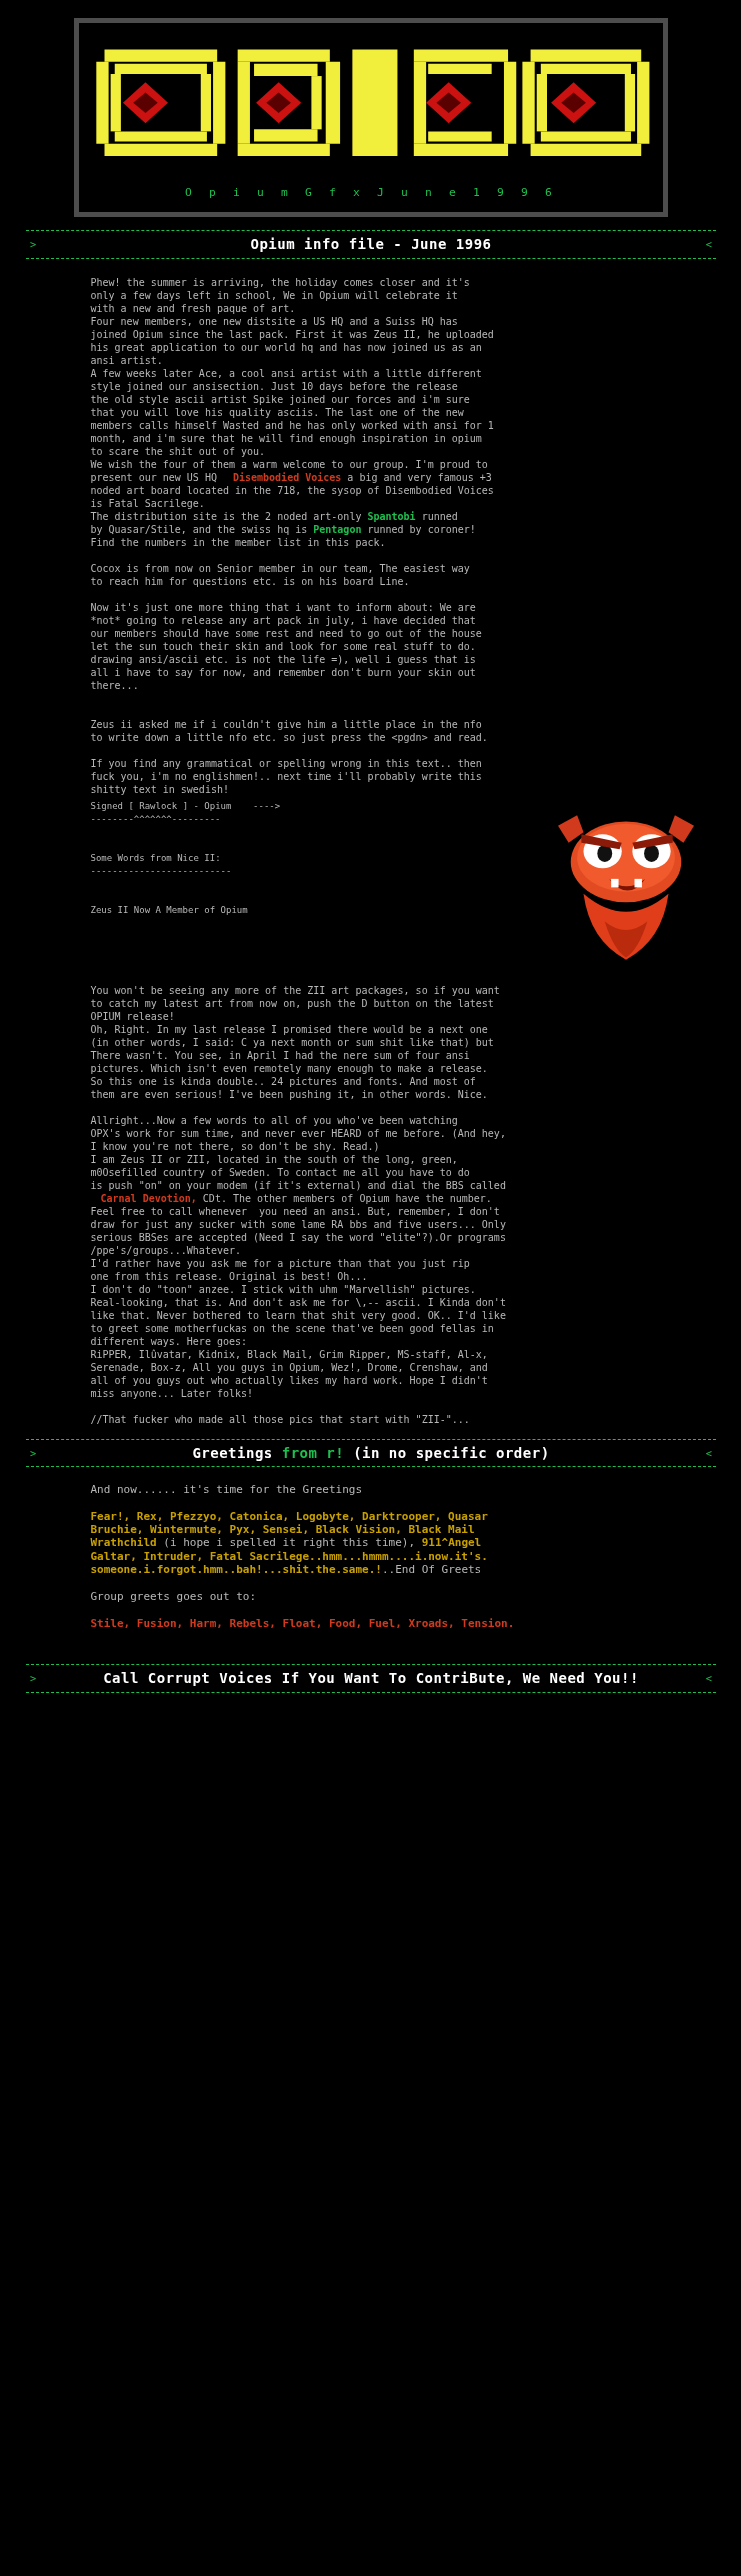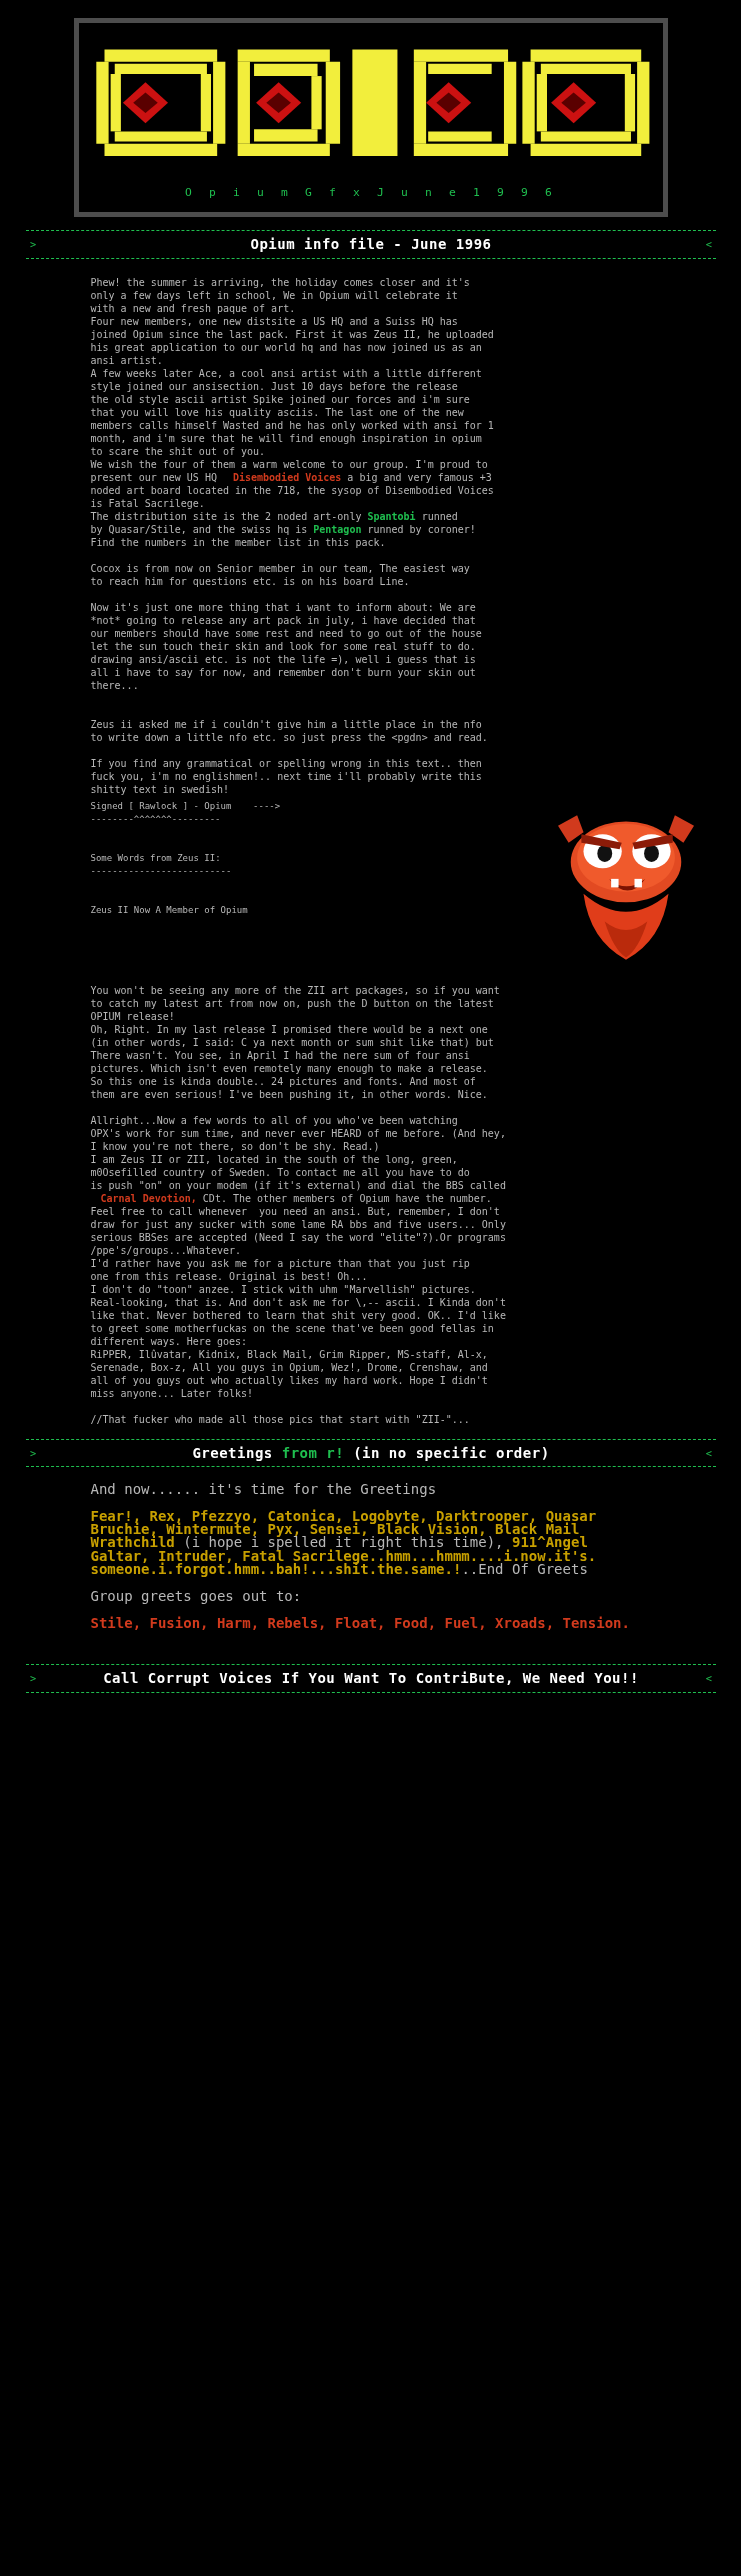--- a/index.html
+++ b/index.html
@@ -116,21 +116,21 @@
     flex: none;
   }
   .art-col svg { display:block; width: 100%; height: auto; }
 
   
   .greets-block {
     width: 639px;
     margin: 0 auto;
     padding: 15.5px 0 0 39px;
     box-sizing: border-box;
-    font-size: 14px;
+    font-size: 11px;
     line-height: 13.4px;
     white-space: pre-wrap;
   }
   .greets-block .nm { color: #c8a000; font-weight: bold; }
   .greets-block .nm2 { color: #d13a1d; font-weight: bold; }
   .greets-block .plain { color: #b8b8b8; }
 
   
   .footer-line {
     width: 742px;
@@ -253,21 +253,21 @@
 <span>If you find any grammatical or spelling wrong in this text.. then
 fuck you, i'm no englishmen!.. next time i'll probably write this
 shitty text in swedish!</span>
 </div>
 
   <div class="sig-row">
     <div class="sig-col"><span>Signed [ </span><span class="hl-white">Rawlock</span><span> ] - Opium</span>    <span>----&gt;</span>
 <span>--------^^^^^^^---------</span>
 
 
-<span>Some Words from </span><span class="hl-white">Zeus II</span><span>:</span>
+<span>Some Words from </span><span class="hl-white">Nice II</span><span>:</span>
 <span>--------------------------</span>
 
 
 <span>Zeus II Now A Member of Opium</span></div>
 
     <div class="art-col">
       <svg viewBox="0 0 160 160" preserveAspectRatio="xMidYMid meet">
         <rect x="0" y="0" width="160" height="160" fill="#000000"></rect>
 
         <path d="M16 28 L34 18 L40 34 L26 44 Z" fill="#d13a1d"></path>

